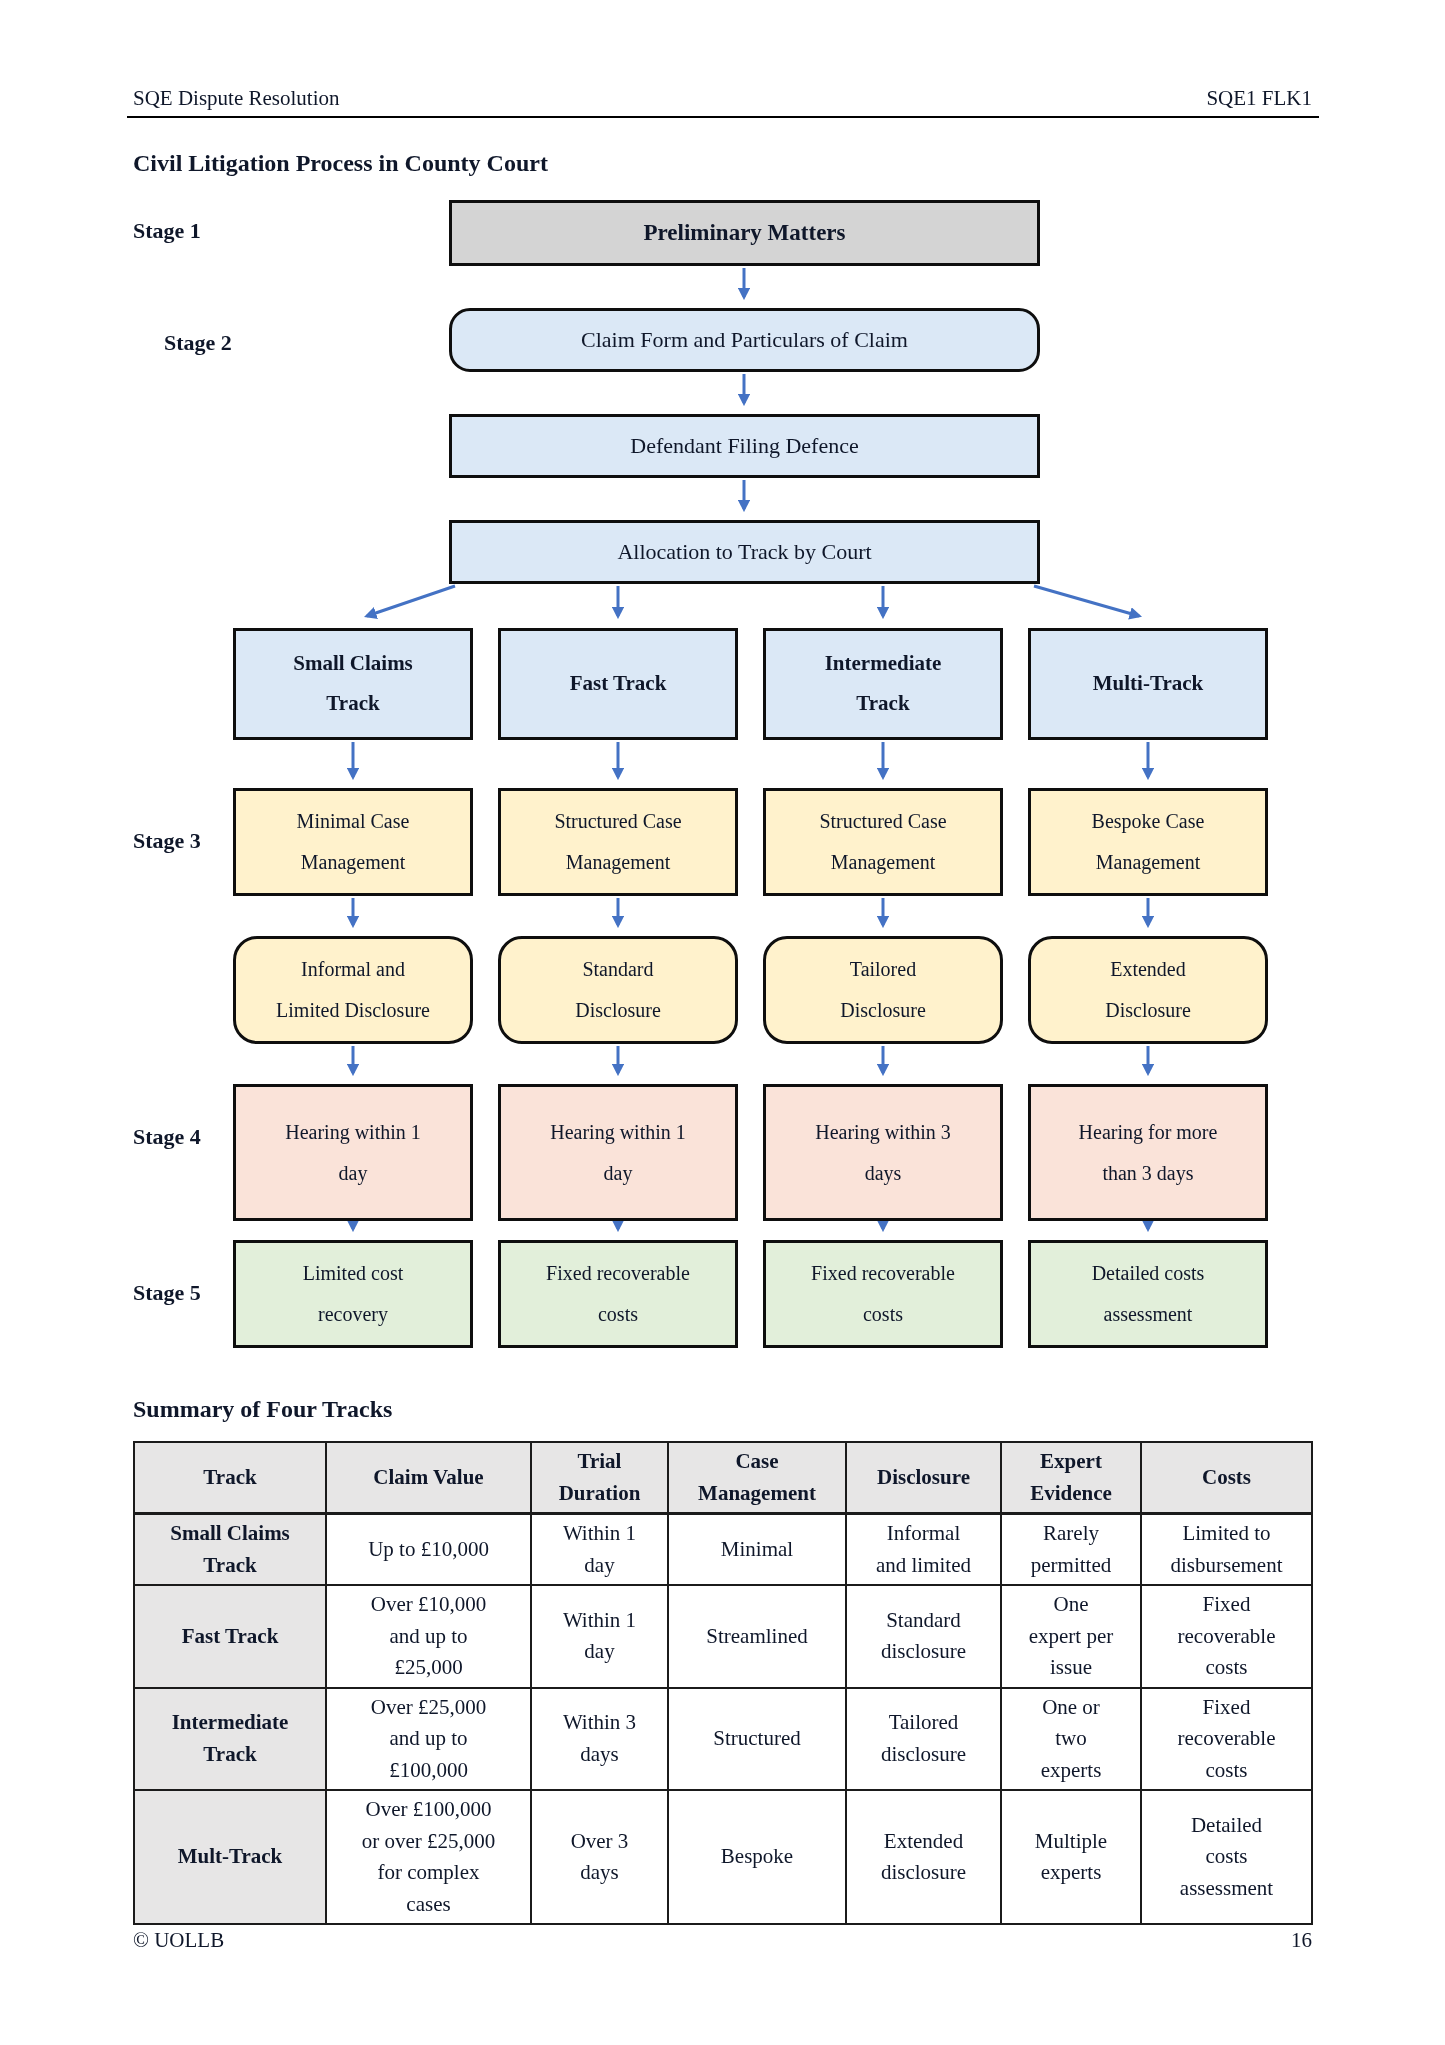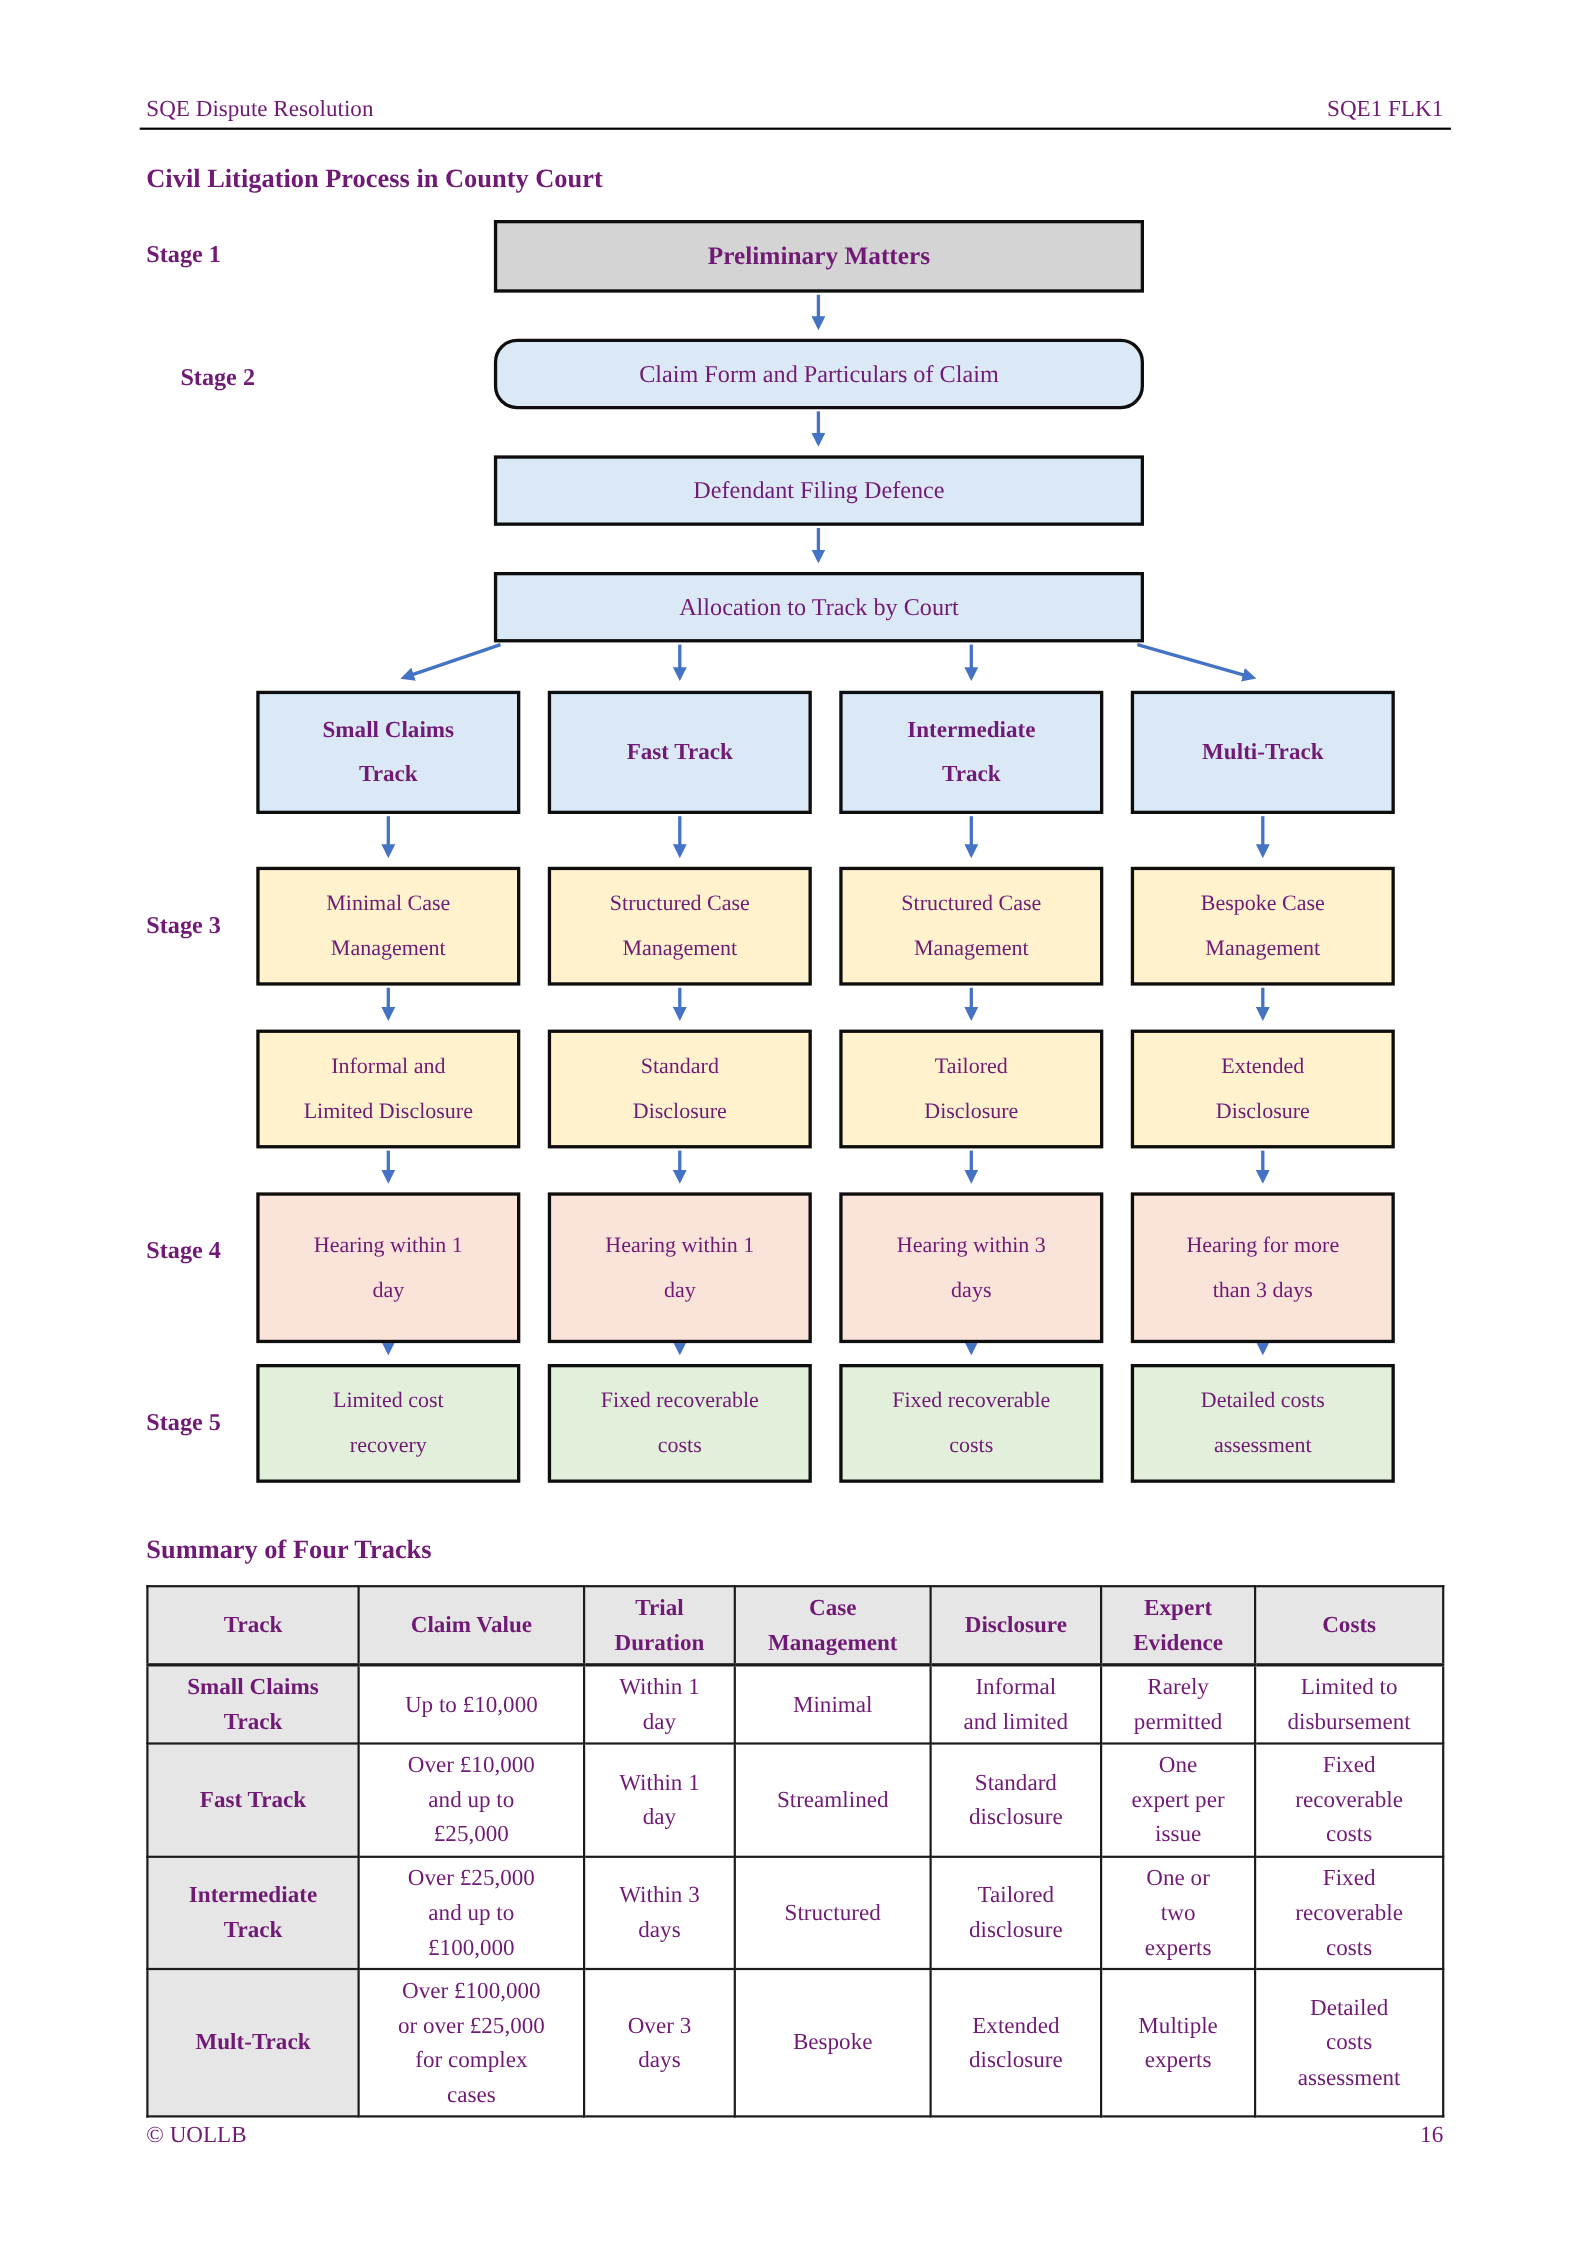--- a/index.html
+++ b/index.html
@@ -1,18 +1,18 @@
 <!DOCTYPE html>
 <html style="--arrow: #4472C4; --blue: #dbe8f6; --gray: #d4d4d4; --yellow: #fff2cc; --salmon: #fae3d9; --green: #e2efda; --cellgray: #e7e6e6;"><head>
 <meta charset="utf-8">
 <style>
   html,body{margin:0;padding:0;background:#fff;}
   #page{
     position:relative;width:1445px;height:2045px;background:#fff;
-    font-family:"Liberation Serif","DejaVu Serif",serif;color:#701a75;overflow:hidden;
+    font-family:"Liberation Serif","DejaVu Serif",serif;color:#0f172a;overflow:hidden;
   }
   .abs{position:absolute;}
   .hdr{font-size:21px;top:86px;}
   #rule{position:absolute;left:127px;top:116px;width:1192px;border-top:2px solid #000;}
   .h1{font-weight:bold;font-size:24px;}
   .stage{position:absolute;left:133px;font-weight:bold;font-size:22px;}
   .box{
     position:absolute;box-sizing:border-box;border:3px solid #0e0e0e;
     display:flex;align-items:center;justify-content:center;text-align:center;
     white-space:pre-line;font-size:20px;line-height:2.05;
@@ -20,21 +20,21 @@
   .wide{left:449px;width:591px;font-size:22px;line-height:1.3;}
   .colbox{width:240px;}
   .c1{left:233px;} .c2{left:498px;} .c3{left:763px;} .c4{left:1028px;}
   .fill-gray{background:var(--gray);}
   .fill-blue{background:var(--blue);}
   .fill-yellow{background:var(--yellow);}
   .fill-salmon{background:var(--salmon);}
   .fill-green{background:var(--green);}
   .trackbox{top:628px;height:112px;font-weight:bold;font-size:21px;line-height:1.9;}
   .row-cm{top:788px;height:108px;}
-  .row-disc{top:936px;height:108px;}
+  .row-disc{top:936px;height:108px;border-radius:24px;}
   .row-hear{top:1084px;height:137px;}
   .row-cost{top:1240px;height:108px;}
   #arrows{position:absolute;left:0;top:0;pointer-events:none;}
   #summary-wrap{position:absolute;left:133px;top:1441px;width:1178px;}
   table{border-collapse:collapse;table-layout:fixed;width:1178px;font-size:21px;}
   th,td{
     border:2px solid #1b1b1b;text-align:center;vertical-align:middle;
     padding:3px 4px;line-height:1.5;white-space:pre-line;font-weight:normal;
   }
   thead th{background:var(--cellgray);font-weight:bold;border-bottom:3px solid #1b1b1b;}

